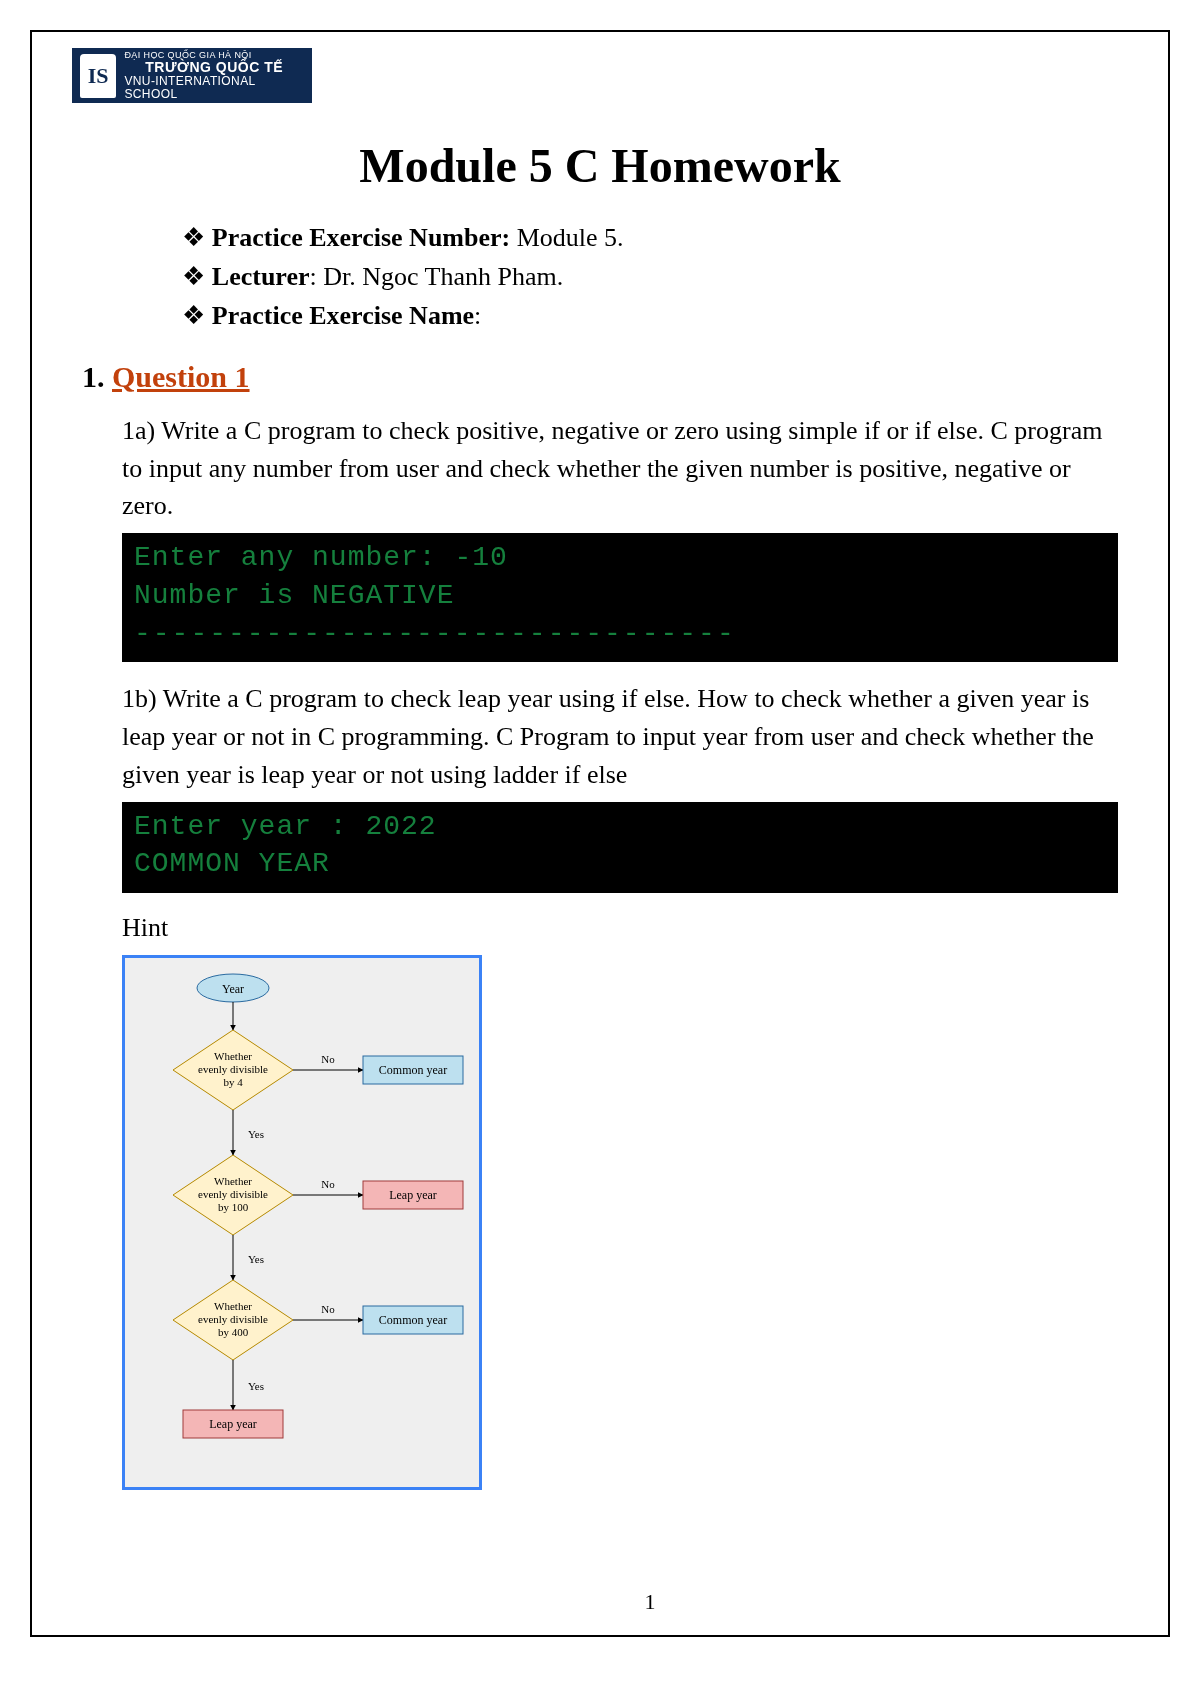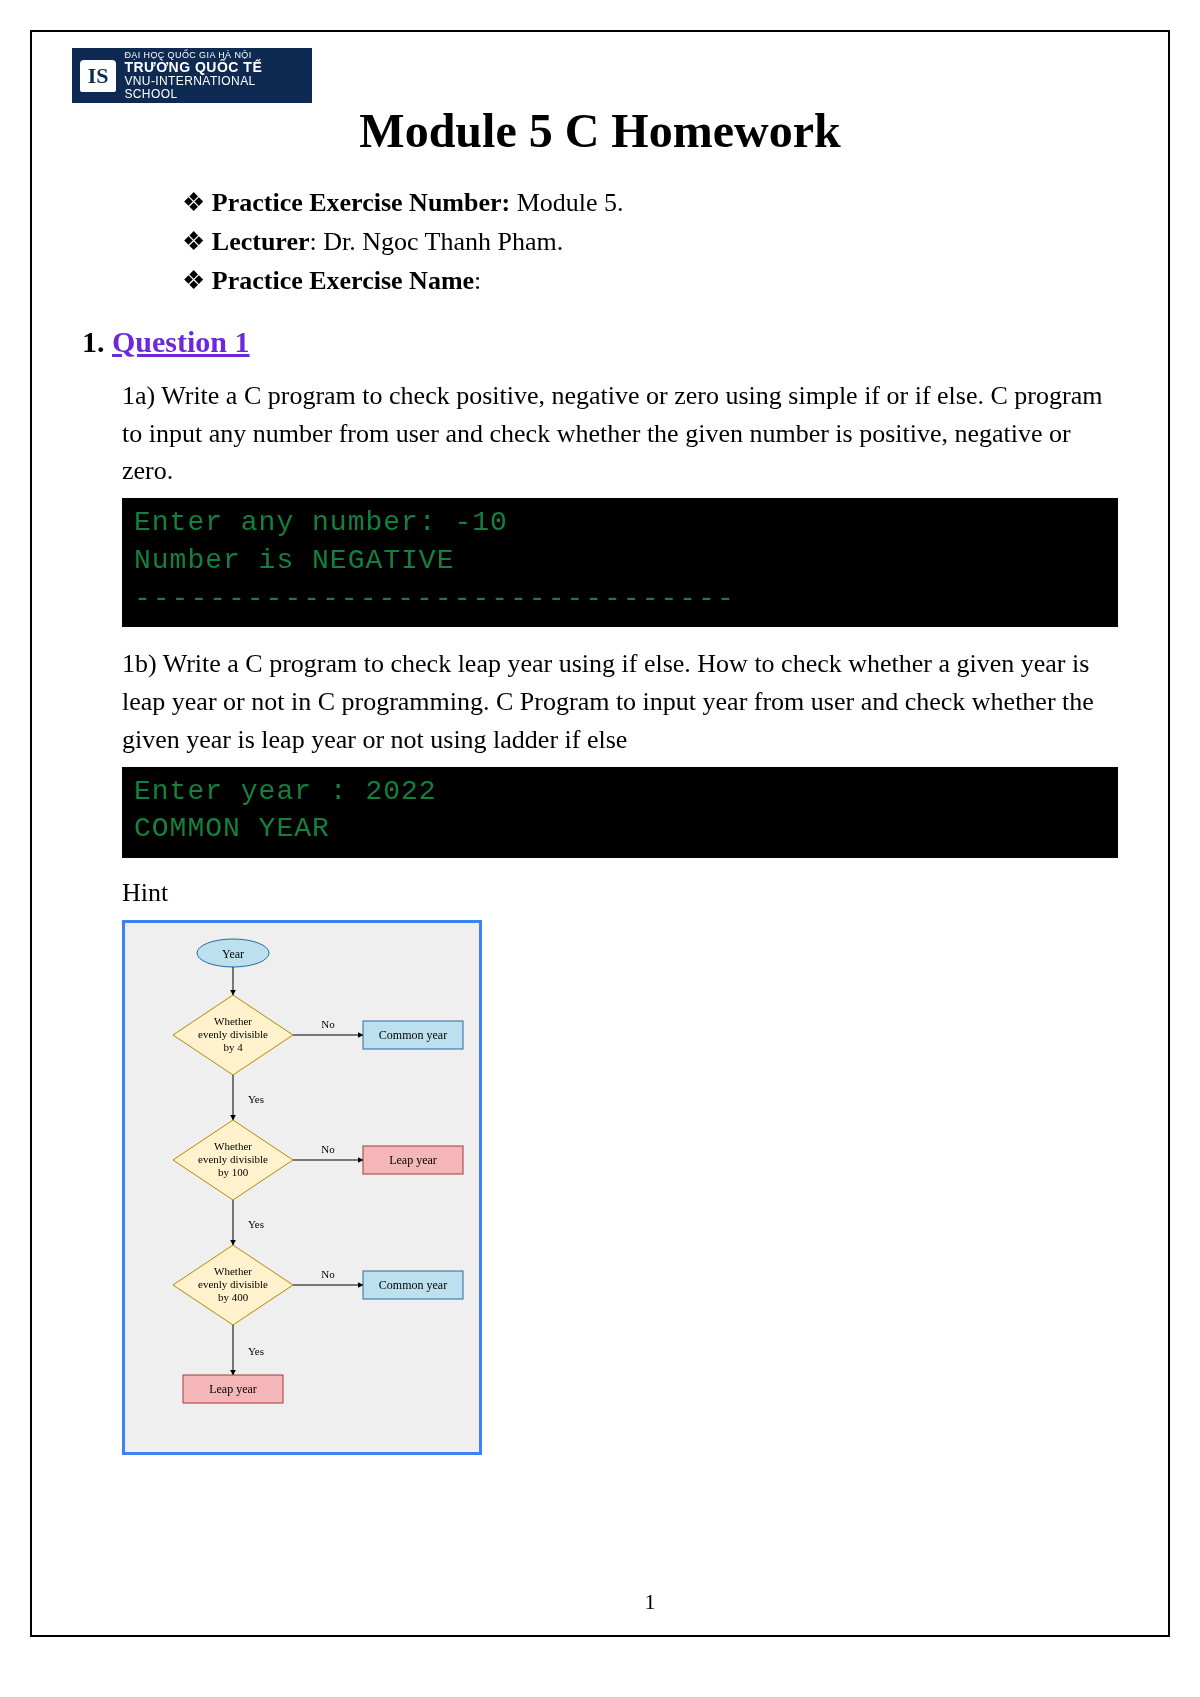--- a/index.html
+++ b/index.html
@@ -22,48 +22,49 @@
     width: 240px;
     height: 55px;
     display: flex;
     align-items: center;
     padding: 4px 8px;
     gap: 8px;
     margin-top: -4px;
     margin-left: -10px;
   }
   .logo-mark {
-    width: 38px; height: 32px;
+    width: 38px; height: 44px;
     background: #fff;
     color: #0f2a52;
     border-radius: 4px 4px 2px 2px;
     display: flex; align-items: center; justify-content: center;
     font-weight: bold; font-size: 22px;
     font-family: Georgia, serif;
     position: relative;
   }
   .logo-text { display:flex; flex-direction:column; line-height:1.05; font-family: Arial, sans-serif;}
   .logo-line1 { font-size: 9px; letter-spacing:0.4px;}
-  .logo-line2 { font-size: 14px; font-weight:bold; letter-spacing:0.5px;}
+  .logo-line2 { font-size: 14px; font-weight:bold; letter-spacing:0.5px;text-align:center;}
   .logo-line3 { font-size: 12px; letter-spacing:0.4px;}
   .title {
     text-align: center;
     font-size: 48px;
     font-weight: bold;
+    margin-top: 35px;
     margin-bottom: 25px;
   }
   .info-list { margin-left: 100px; font-size: 26px; line-height:1.5;}
   .info-item::before { content:"❖ "; }
   .section-head {
     margin-top: 25px;
     font-size: 30px;
     font-weight: bold;
   }
   .section-head .num { color:#000; }
-  .section-head .q { color:#6d28d9; text-decoration: underline; }
+  .section-head .q { color:#c2410c; text-decoration: underline; }
   .body-text {
     font-size: 26px;
     margin: 18px 0 8px 40px;
     line-height: 1.45;
   }
   .terminal {
     background: #000;
     color:#15803d;
     font-family: Liberation Mono, monospace;
     font-size: 28px;

